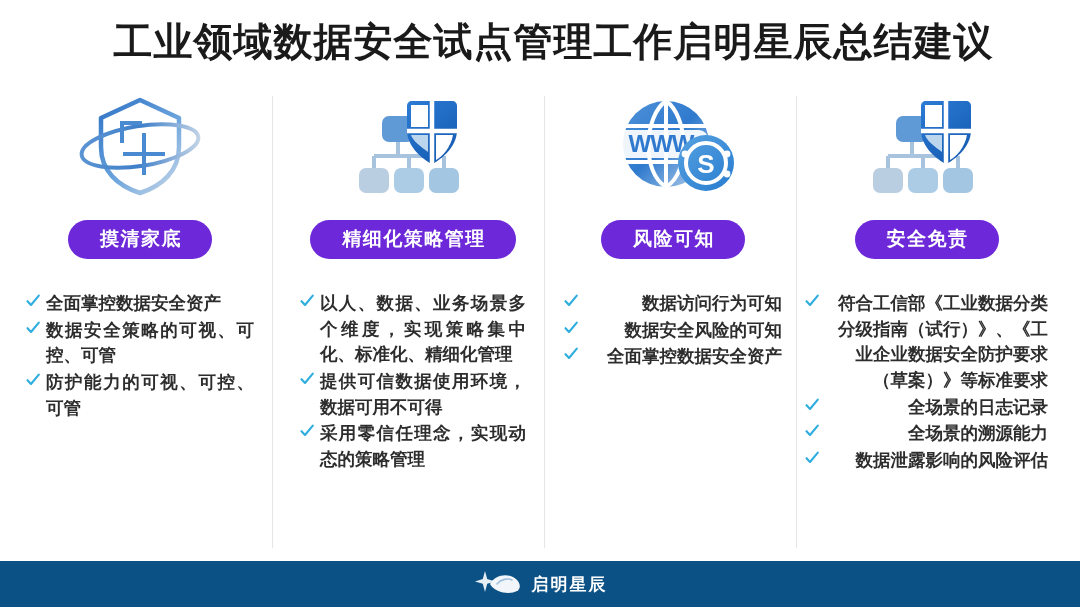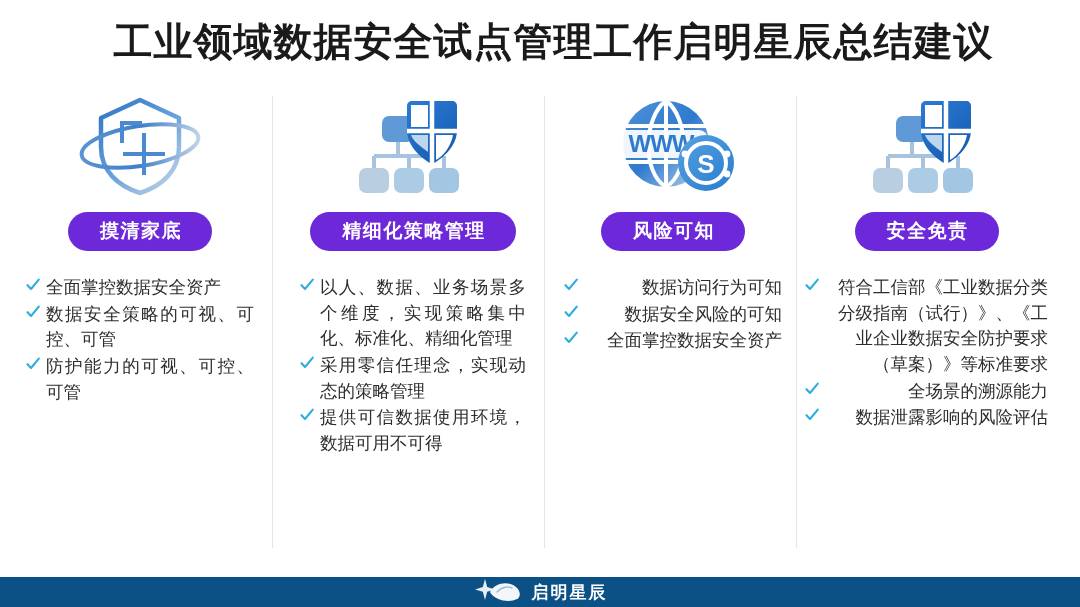--- a/index.html
+++ b/index.html
@@ -40,20 +40,21 @@
     height: 462px;
     display: flex;
     align-items: stretch;
   }
   .column {
     position: relative;
     display: flex;
     flex-direction: column;
     align-items: center;
     box-sizing: border-box;
+    gap: 8px;
   }
   .col-1 { width: 272px; padding: 0 18px 0 26px; }
   .col-2 { width: 272px; padding: 0 18px 0 28px; }
   .col-3 { width: 252px; padding: 0 14px 0 20px; }
   .col-4 { width: 260px; padding: 0 8px 0 9px; }
 
   .col-divider {
     position: absolute;
     top: 8px;
     bottom: 2px;
@@ -88,20 +89,21 @@
     margin-top: 4px;
   }
 
   
   .bullets {
     list-style: none;
     margin: 8px;
     padding: 0;
     width: 100%;
     margin-top: 24px;
+    font-weight: bold;
   }
   .bullet {
     position: relative;
     padding-left: 20px;
     font-family: "Liberation Serif", "DejaVu Serif", serif;
     font-size: 17.5px;
     line-height: 1.47;
     color: #2d2d2d;
     margin-bottom: 1px;
     text-align: justify;
@@ -119,21 +121,21 @@
   .bullet .tick svg { display: block; }
 
   .col-3 .bullet, .col-4 .bullet { text-align: right; }
 
   
   .footer-bar {
     position: absolute;
     left: 0;
     bottom: 0;
     width: 1080px;
-    height: 30px;
+    height: 46px;
     background: #0b5185;
     display: flex;
     align-items: center;
     justify-content: center;
   }
   .footer-logo {
     display: flex;
     align-items: center;
     gap: 7px;
   }
@@ -255,29 +257,29 @@
             </svg>
         </span>
         <span>以人、数据、业务场景多个维度，实现策略集中化、标准化、精细化管理</span>
       </li>
       <li class="bullet">
         <span class="tick">
           <svg width="14" height="14" viewBox="0 0 14 14">
               <path d="M1.5 7.2 L5 11 L12.8 1.6" stroke="currentColor" stroke-width="2.1" fill="none" stroke-linecap="round" stroke-linejoin="round"></path>
             </svg>
         </span>
+        <span>提供可信数据使用环境，数据可用不可得</span>
+      </li>
+      <li class="bullet">
+        <span class="tick">
+          <svg width="14" height="14" viewBox="0 0 14 14">
+              <path d="M1.5 7.2 L5 11 L12.8 1.6" stroke="currentColor" stroke-width="2.1" fill="none" stroke-linecap="round" stroke-linejoin="round"></path>
+            </svg>
+        </span>
         <span>采用零信任理念，实现动态的策略管理</span>
-      </li>
-      <li class="bullet">
-        <span class="tick">
-          <svg width="14" height="14" viewBox="0 0 14 14">
-              <path d="M1.5 7.2 L5 11 L12.8 1.6" stroke="currentColor" stroke-width="2.1" fill="none" stroke-linecap="round" stroke-linejoin="round"></path>
-            </svg>
-        </span>
-        <span>提供可信数据使用环境，数据可用不可得</span>
       </li>
     </ul>
   </div>
 
   <div class="column col-3">
     <div class="icon-wrap">
       <span>
         <svg width="126" height="104" viewBox="0 0 126 104" fill="none">
           <defs>
             <linearGradient id="g3a" x1="12" y1="8" x2="95" y2="95" gradientUnits="userSpaceOnUse">
@@ -377,20 +379,28 @@
             </svg>
         </span>
         <span>符合工信部《工业数据分类分级指南（试行）》、《工业企业数据安全防护要求（草案）》等标准要求</span>
       </li>
       <li class="bullet">
         <span class="tick">
           <svg width="14" height="14" viewBox="0 0 14 14">
               <path d="M1.5 7.2 L5 11 L12.8 1.6" stroke="currentColor" stroke-width="2.1" fill="none" stroke-linecap="round" stroke-linejoin="round"></path>
             </svg>
         </span>
+        <span>全场景的日志记录</span>
+      </li>
+      <li class="bullet">
+        <span class="tick">
+          <svg width="14" height="14" viewBox="0 0 14 14">
+              <path d="M1.5 7.2 L5 11 L12.8 1.6" stroke="currentColor" stroke-width="2.1" fill="none" stroke-linecap="round" stroke-linejoin="round"></path>
+            </svg>
+        </span>
         <span>全场景的溯源能力</span>
       </li>
       <li class="bullet">
         <span class="tick">
           <svg width="14" height="14" viewBox="0 0 14 14">
               <path d="M1.5 7.2 L5 11 L12.8 1.6" stroke="currentColor" stroke-width="2.1" fill="none" stroke-linecap="round" stroke-linejoin="round"></path>
             </svg>
         </span>
         <span>数据泄露影响的风险评估</span>
       </li>

